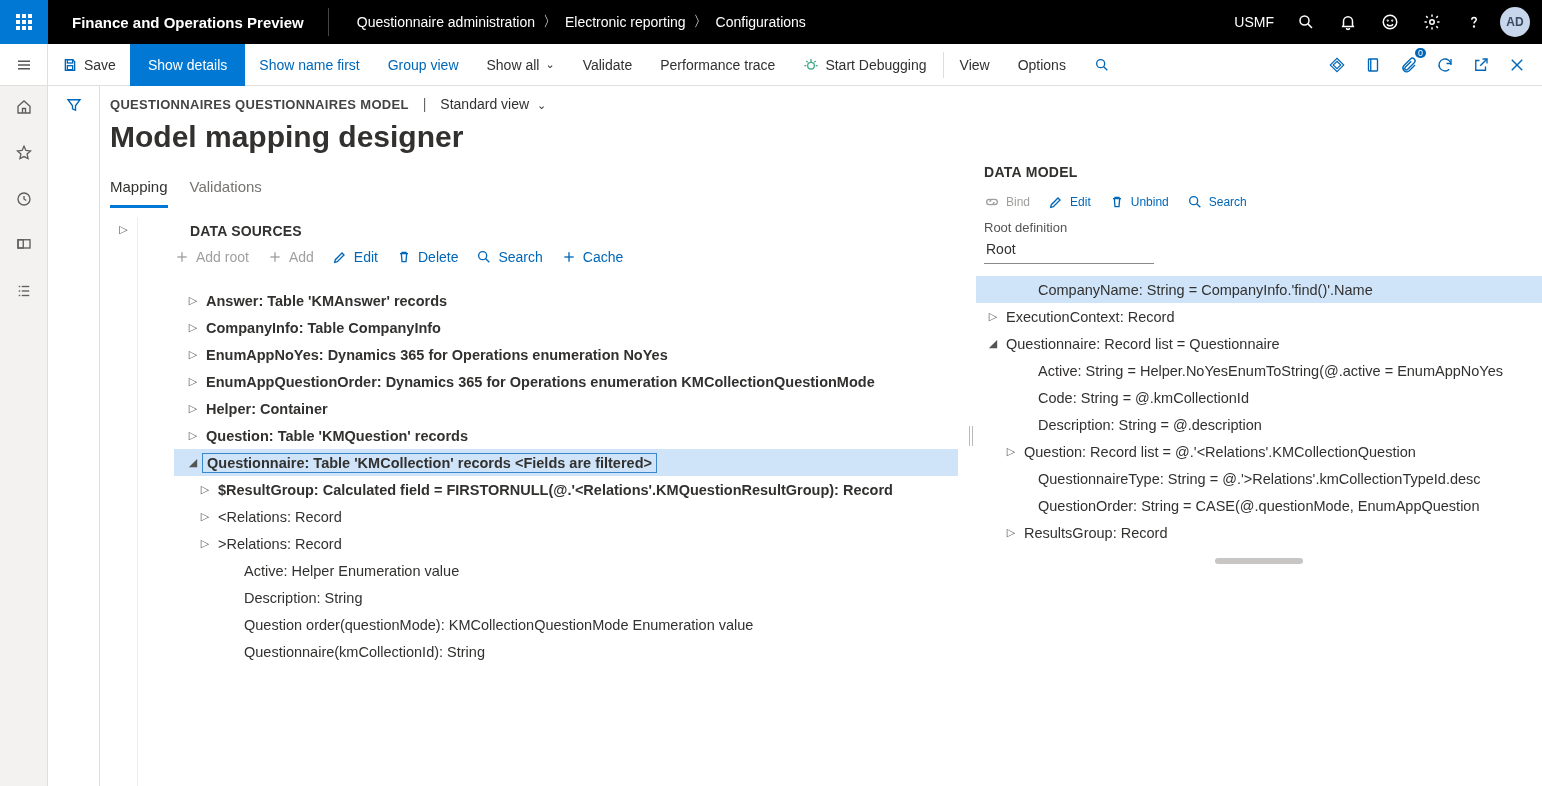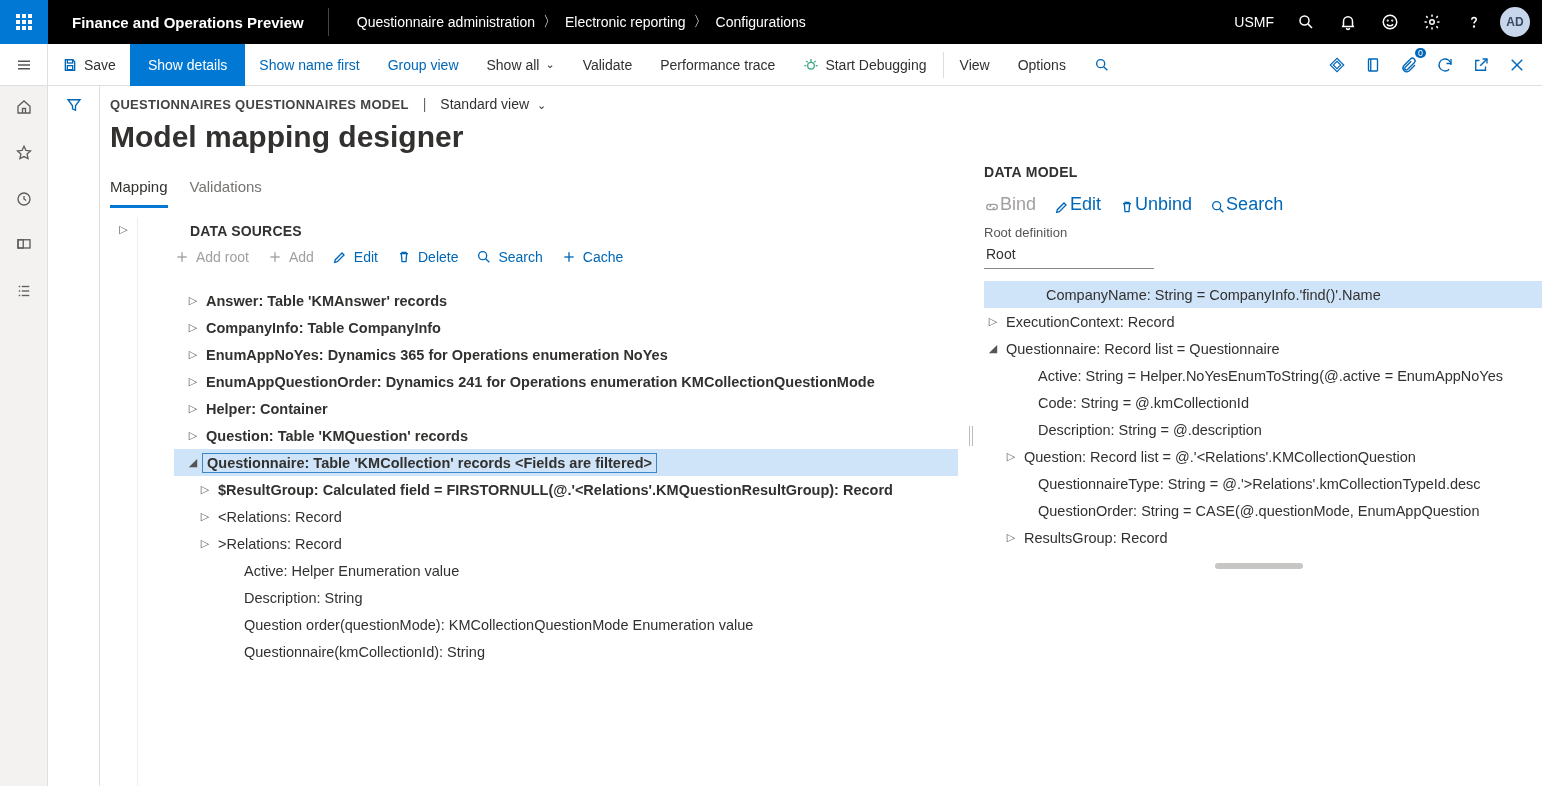--- a/index.html
+++ b/index.html
@@ -94,30 +94,30 @@
   .indent-0 { padding-left:10px; }
   .indent-1 { padding-left:22px; }
   .indent-2 { padding-left:48px; }
 
   .splitter { width:10px; display:flex; align-items:center; justify-content:center; }
   .splitter .grip { width:4px; height:20px; border-left:1px solid #bbb; border-right:1px solid #bbb; }
 
   
   .dm-header { font-weight:700; font-size:14px; margin:68px 0 14px 0; letter-spacing:.3px; padding-left:8px;}
   .dm-toolbar { display:flex; gap:18px; padding:0 0 10px 8px; }
-  .dm-tool { display:flex; align-items:flex-end; color:#0067b8; cursor:pointer; font-size:18px; }
+  .dm-tool { display:flex; align-items:center; gap:6px; color:#0067b8; cursor:pointer; font-size:12px; }
   .dm-tool.disabled { color:#a19f9d; cursor:default; }
   .root-label { font-size:13px; color:#555; padding-left:8px; }
   .root-value { margin:4px 0 12px 8px; padding:2px 2px 6px 2px; border-bottom:1px solid #888; width:170px; }
 
   .dm-tree { font-size:14.5px; }
   .dm-row { display:flex; align-items:center; height:27px; white-space:nowrap; overflow:hidden; }
   .dm-row .tw { width:18px; text-align:center; color:#555; font-size:11px; cursor:pointer; }
   .dm-row .lbl { padding:1px 4px; overflow:hidden; text-overflow:clip; }
-  .dm-row.hl { background:#cfe4f8;margin-left:8px; }
+  .dm-row.hl { background:#cfe4f8; }
   .dmi-0 { padding-left:8px; }
   .dmi-1 { padding-left:40px; }
   .dmi-2 { padding-left:26px; }
 
   .hscroll { margin:12px auto 0 auto; width:88px; height:6px; background:#c8c6c4; border-radius:3px; }
 
   svg { display:block; }
   .ico16 { width:16px; height:16px; }
   .ico18 { width:18px; height:18px; }
 </style>
@@ -404,21 +404,21 @@
               <div class="tree-row indent-0 bold">
                 <span class="tw">▷</span>
                 <span class="lbl">CompanyInfo: Table CompanyInfo</span>
               </div>
               <div class="tree-row indent-0 bold">
                 <span class="tw">▷</span>
                 <span class="lbl">EnumAppNoYes: Dynamics 365 for Operations enumeration NoYes</span>
               </div>
               <div class="tree-row indent-0 bold">
                 <span class="tw">▷</span>
-                <span class="lbl">EnumAppQuestionOrder: Dynamics 241 for Operations enumeration KMCollectionQuestionMode</span>
+                <span class="lbl">EnumAppQuestionOrder: Dynamics 365 for Operations enumeration KMCollectionQuestionMode</span>
               </div>
               <div class="tree-row indent-0 bold">
                 <span class="tw">▷</span>
                 <span class="lbl">Helper: Container</span>
               </div>
               <div class="tree-row indent-0 bold">
                 <span class="tw">▷</span>
                 <span class="lbl">Question: Table 'KMQuestion' records</span>
               </div>
               <div class="tree-row indent-0 bold selected">

